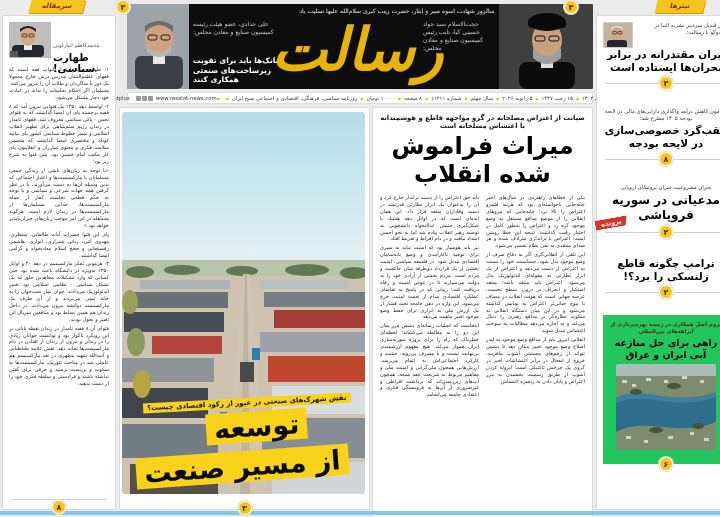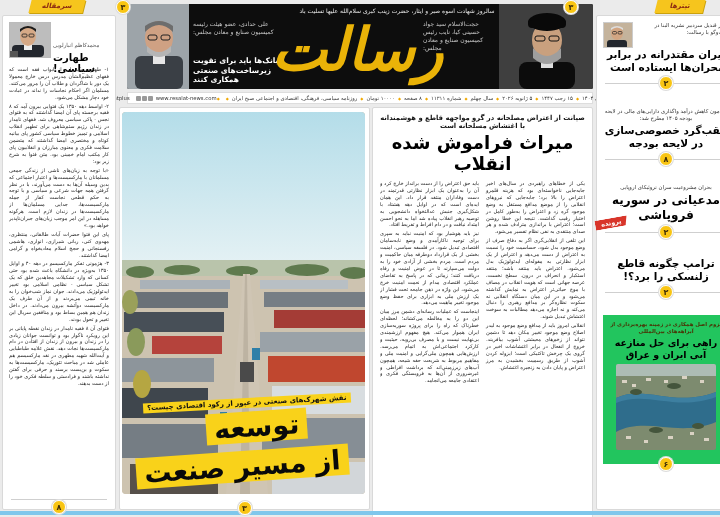--- a/index.html
+++ b/index.html
@@ -55,21 +55,21 @@
              font-size:7px;font-weight:bold;padding:1px 4px;transform:rotate(-3deg);z-index:3;}
   .ps-t1,.ps-t2{position:absolute;background:#f9d21a;color:#0a0a0a;font-weight:900;
              transform:rotate(-4deg);z-index:3;padding:0 8px;line-height:1.15;}
   .ps-t1{right:58px;bottom:52px;font-size:27px;}
   .ps-t2{right:16px;bottom:12px;font-size:27px;}
 
   
   .mainart{left:372px;top:107px;width:221px;height:492px;padding:5px 7px;}
   .ma-kicker{font-size:6.8px;font-weight:bold;color:#111;text-align:center;margin-top:1px;}
   .ma-headline{font-size:43px;font-weight:900;color:#000;text-align:center;line-height:1.05;margin-top:2px;}
-  .ma-subhead{font-size:18px;font-weight:900;color:#000;text-align:center;margin-top:2px;}
+  .ma-subhead{font-size:24px;font-weight:900;color:#000;text-align:center;margin-top:2px;}
   .ma-body{margin-top:6px;height:272px;column-count:2;column-gap:7px;font-size:5.1px;
            line-height:6.9px;color:#1c1c1c;text-align:justify;overflow:hidden;}
   .ma-body p{margin:0 0 2px 0;}
 
   
   .headlines{left:596px;top:15px;width:140px;height:495px;padding:4px 6px;}
   .hl-item{position:relative;padding-bottom:16px;}
   .hl-kicker{font-size:5.4px;color:#333;text-align:center;line-height:7px;margin-top:2px;}
   .hl-title{font-size:10.5px;font-weight:900;color:#000;text-align:center;line-height:13px;margin-top:2px;}
   .hl-foot{position:relative;height:14px;margin-top:2px;}

